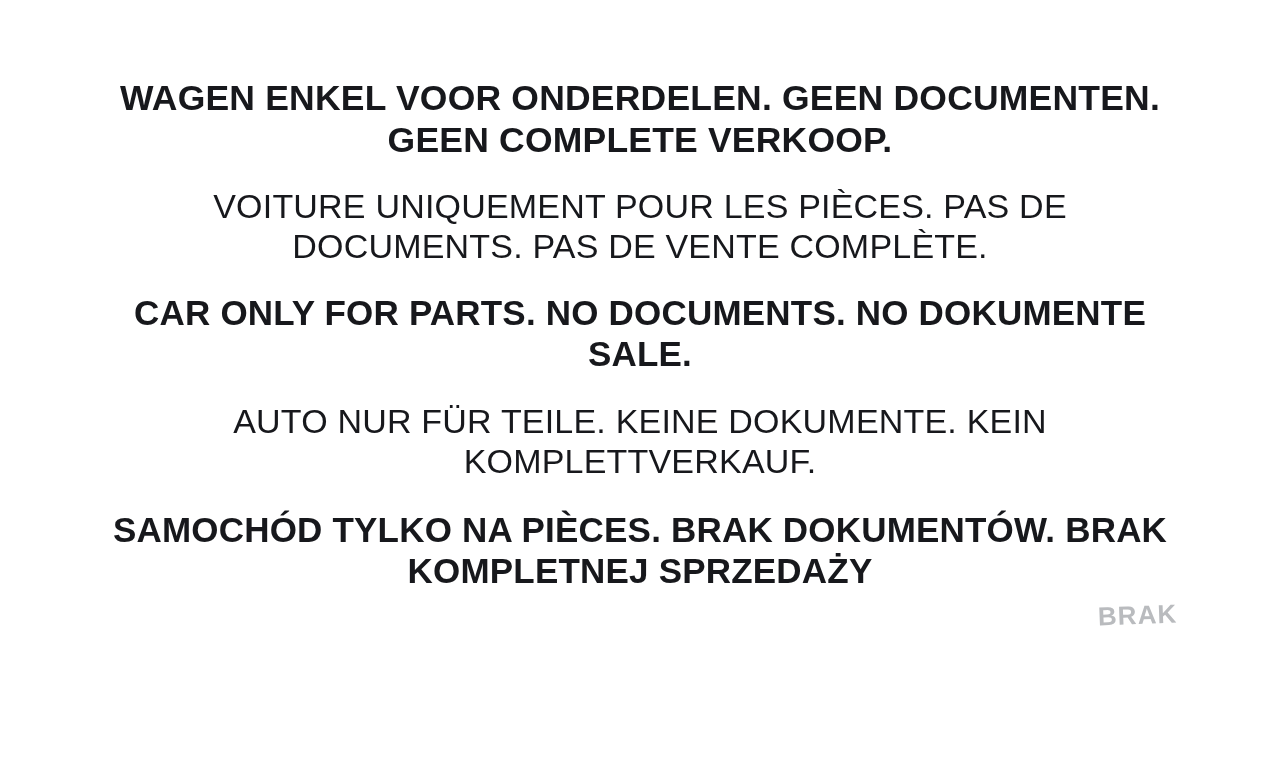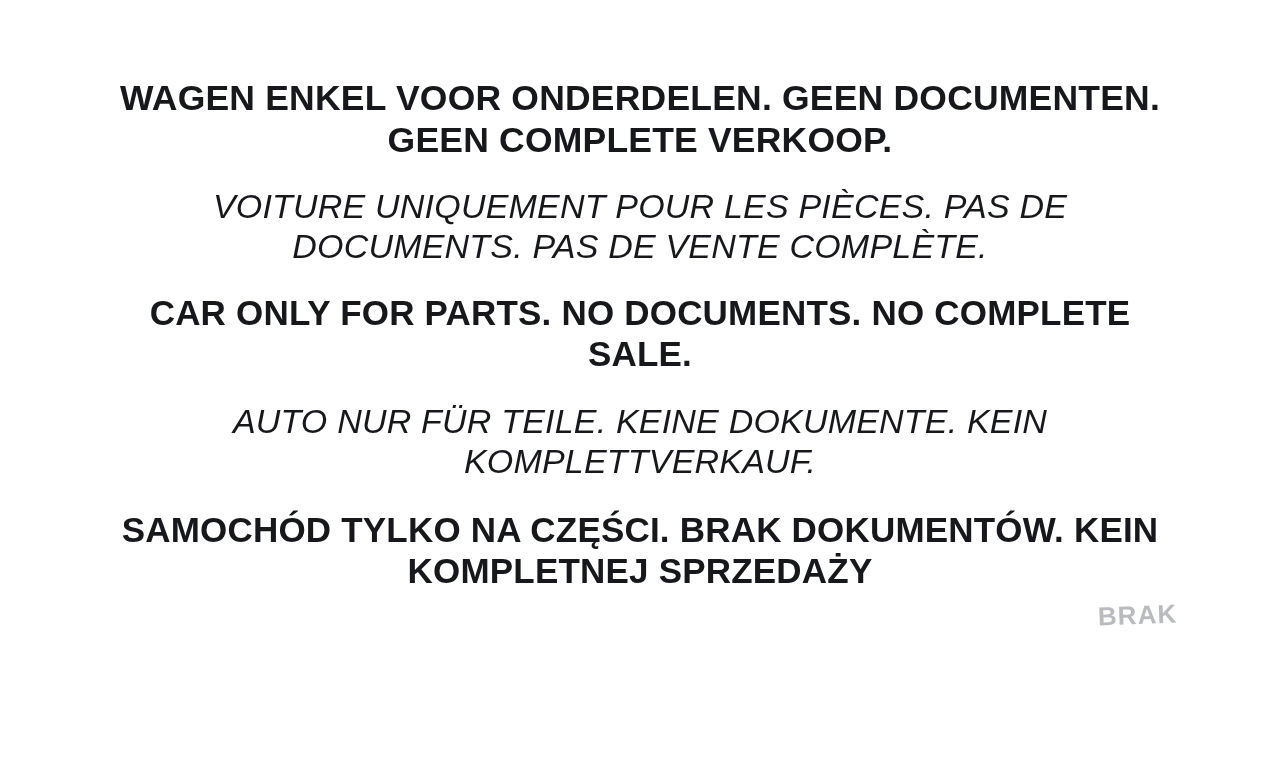--- a/index.html
+++ b/index.html
@@ -29,21 +29,20 @@
     text-align: center;
     line-height: 1.17;
     letter-spacing: 0.2px;
     color: #17181c;
   }
   .notice-block.bold {
     font-weight: 700;
   }
   .notice-block.regular {
     font-weight: 400;
-    font-style: italic;
   }
   .b1 { font-size: 35.5px; margin-bottom: 26px; }
   .r1 { font-size: 34px; margin-bottom: 26px; }
   .b2 { font-size: 35px; margin-bottom: 28px; }
   .r2 { font-size: 34px; margin-bottom: 28px; text-align: center; }
   .b3 { font-size: 35px; margin-bottom: 0; }
 
   
   .ghost {
     position: absolute;
@@ -60,21 +59,21 @@
 </style>
 </head>
 <body>
 
 <div class="page">
 
   <div class="notice-block bold b1">WAGEN ENKEL VOOR ONDERDELEN. GEEN DOCUMENTEN. GEEN COMPLETE VERKOOP.</div>
 
   <div class="notice-block regular r1">VOITURE UNIQUEMENT POUR LES PIÈCES. PAS DE DOCUMENTS. PAS DE VENTE COMPLÈTE.</div>
 
-  <div class="notice-block bold b2">CAR ONLY FOR PARTS. NO DOCUMENTS. NO COMPLETE SALE.</div>
+  <div class="notice-block bold b2">CAR ONLY FOR PARTS. NO DOCUMENTS. NO DOKUMENTE SALE.</div>
 
   <div class="notice-block regular r2">AUTO NUR FÜR TEILE. KEINE DOKUMENTE. KEIN KOMPLETTVERKAUF.</div>
 
-  <div class="notice-block bold b3">SAMOCHÓD TYLKO NA CZĘŚCI. BRAK DOKUMENTÓW. KEIN KOMPLETNEJ SPRZEDAŻY</div>
+  <div class="notice-block bold b3">SAMOCHÓD TYLKO NA PIÈCES. BRAK DOKUMENTÓW. BRAK KOMPLETNEJ SPRZEDAŻY</div>
 
   <div class="ghost">BRAK</div>
 
 </div>
 
 </body></html>

